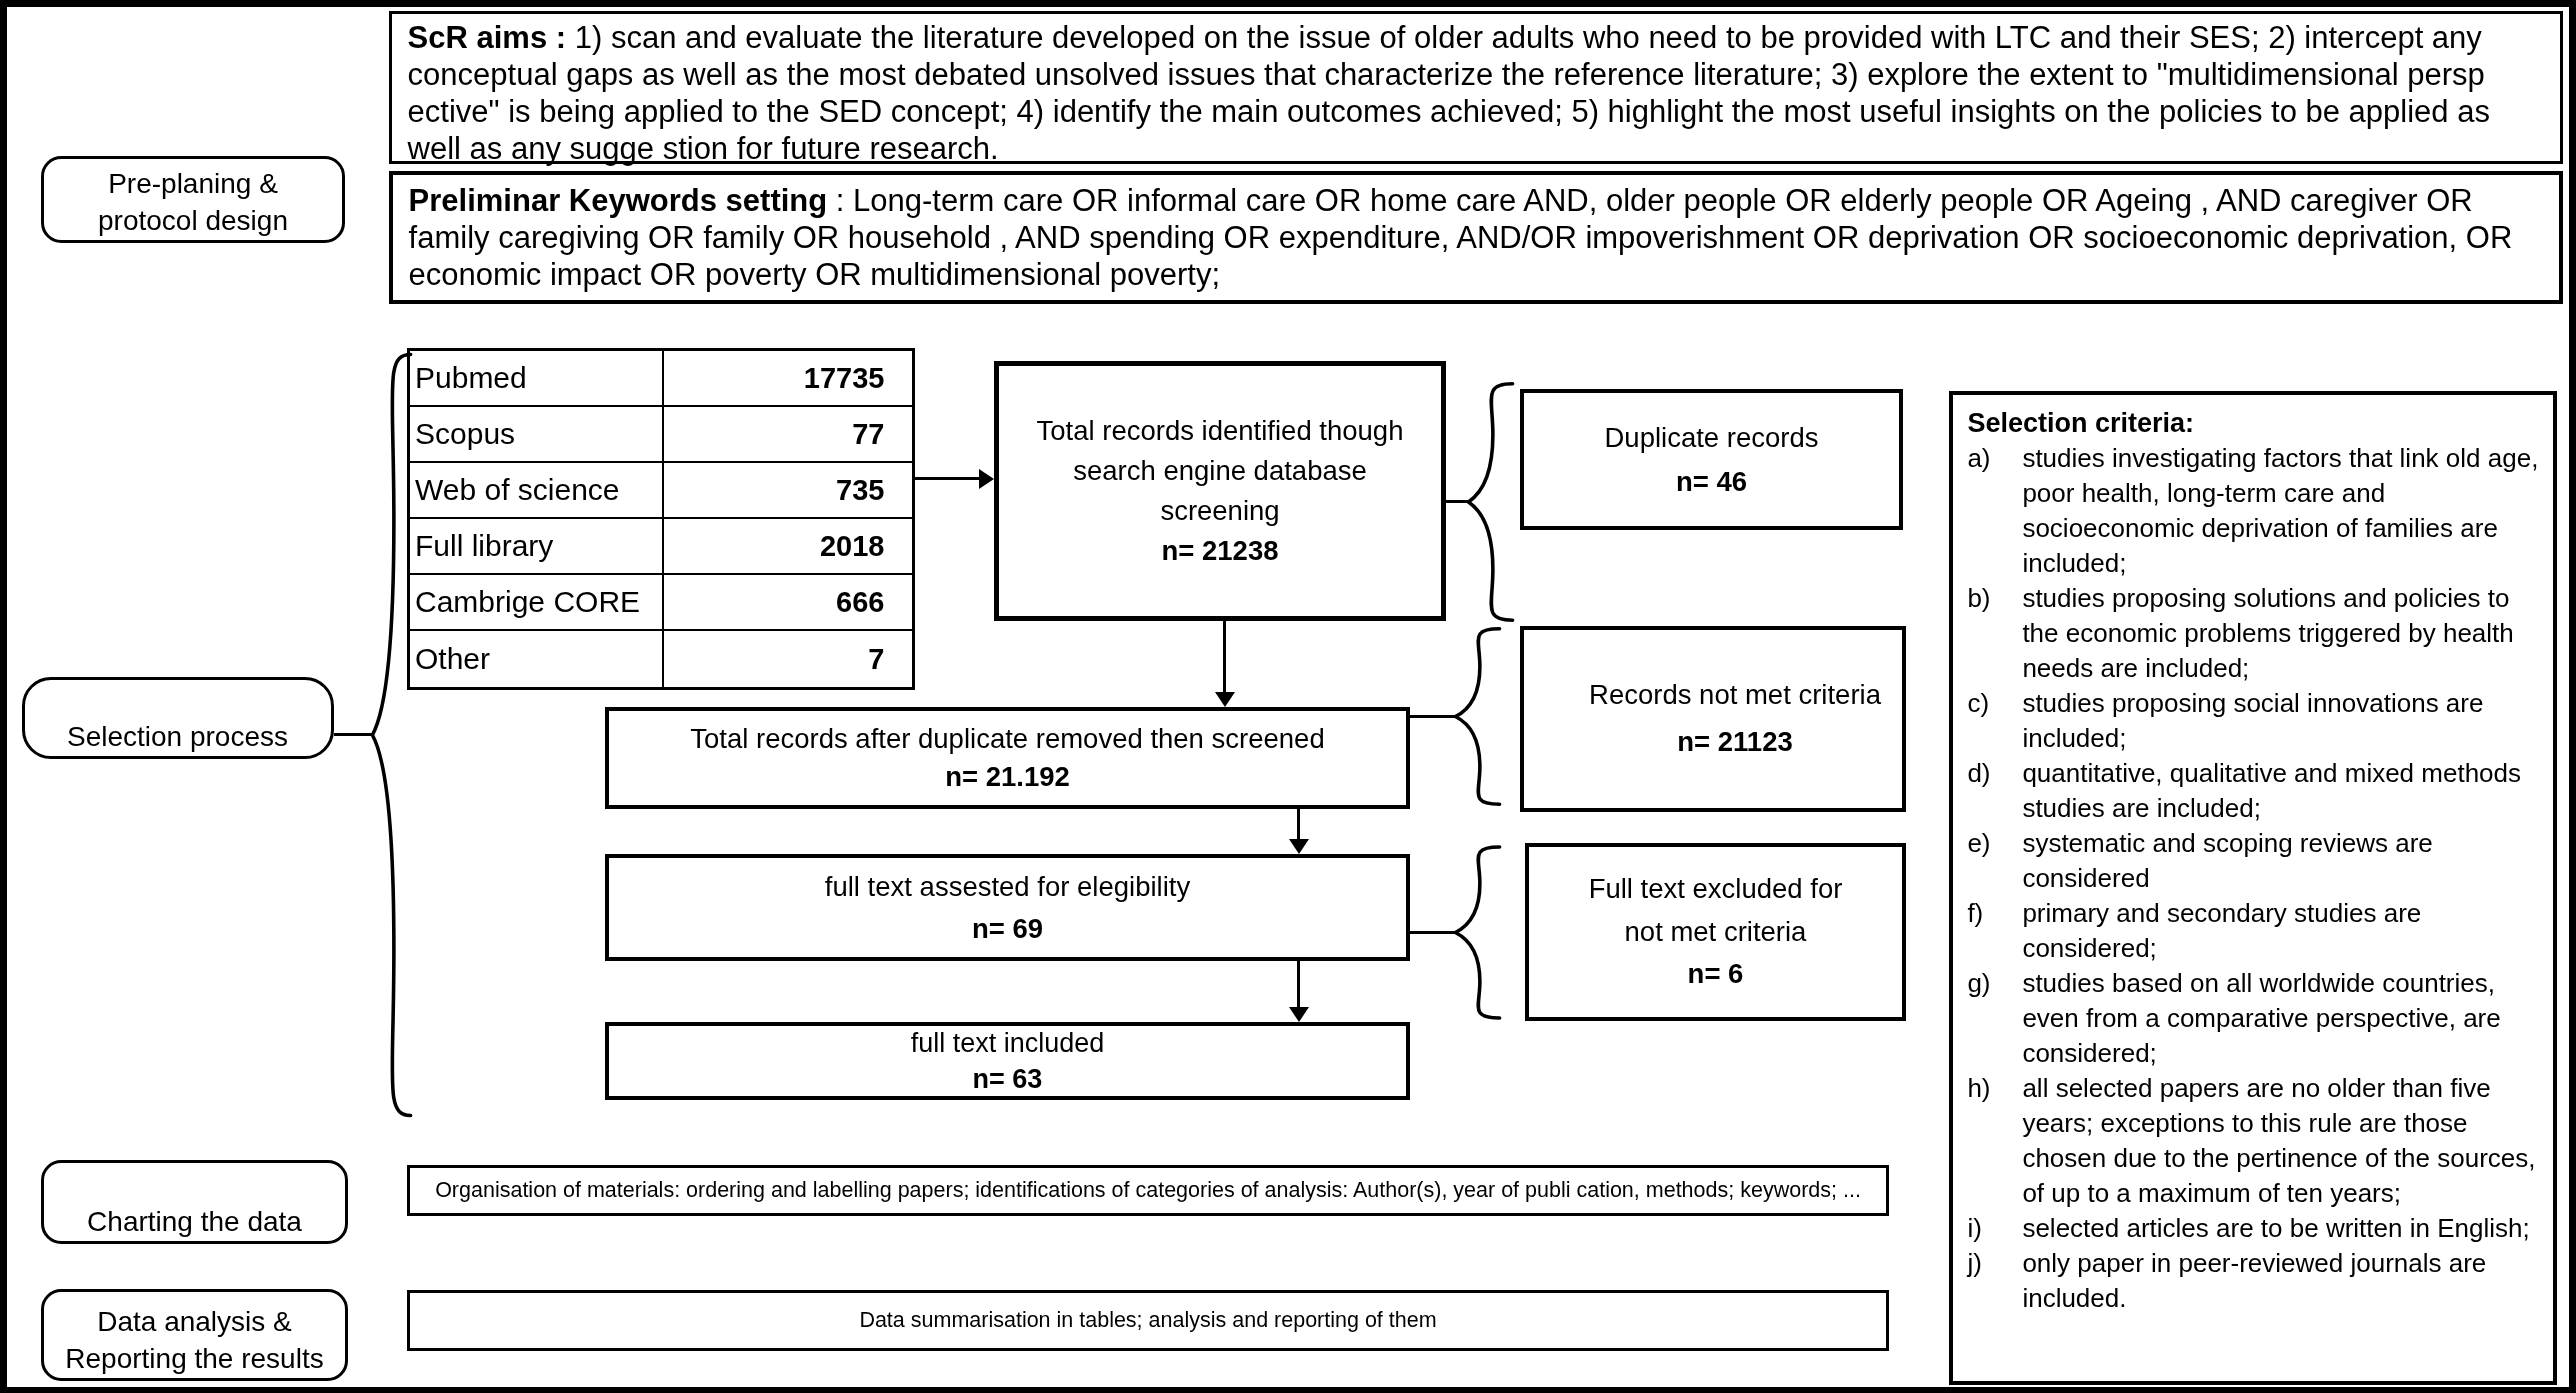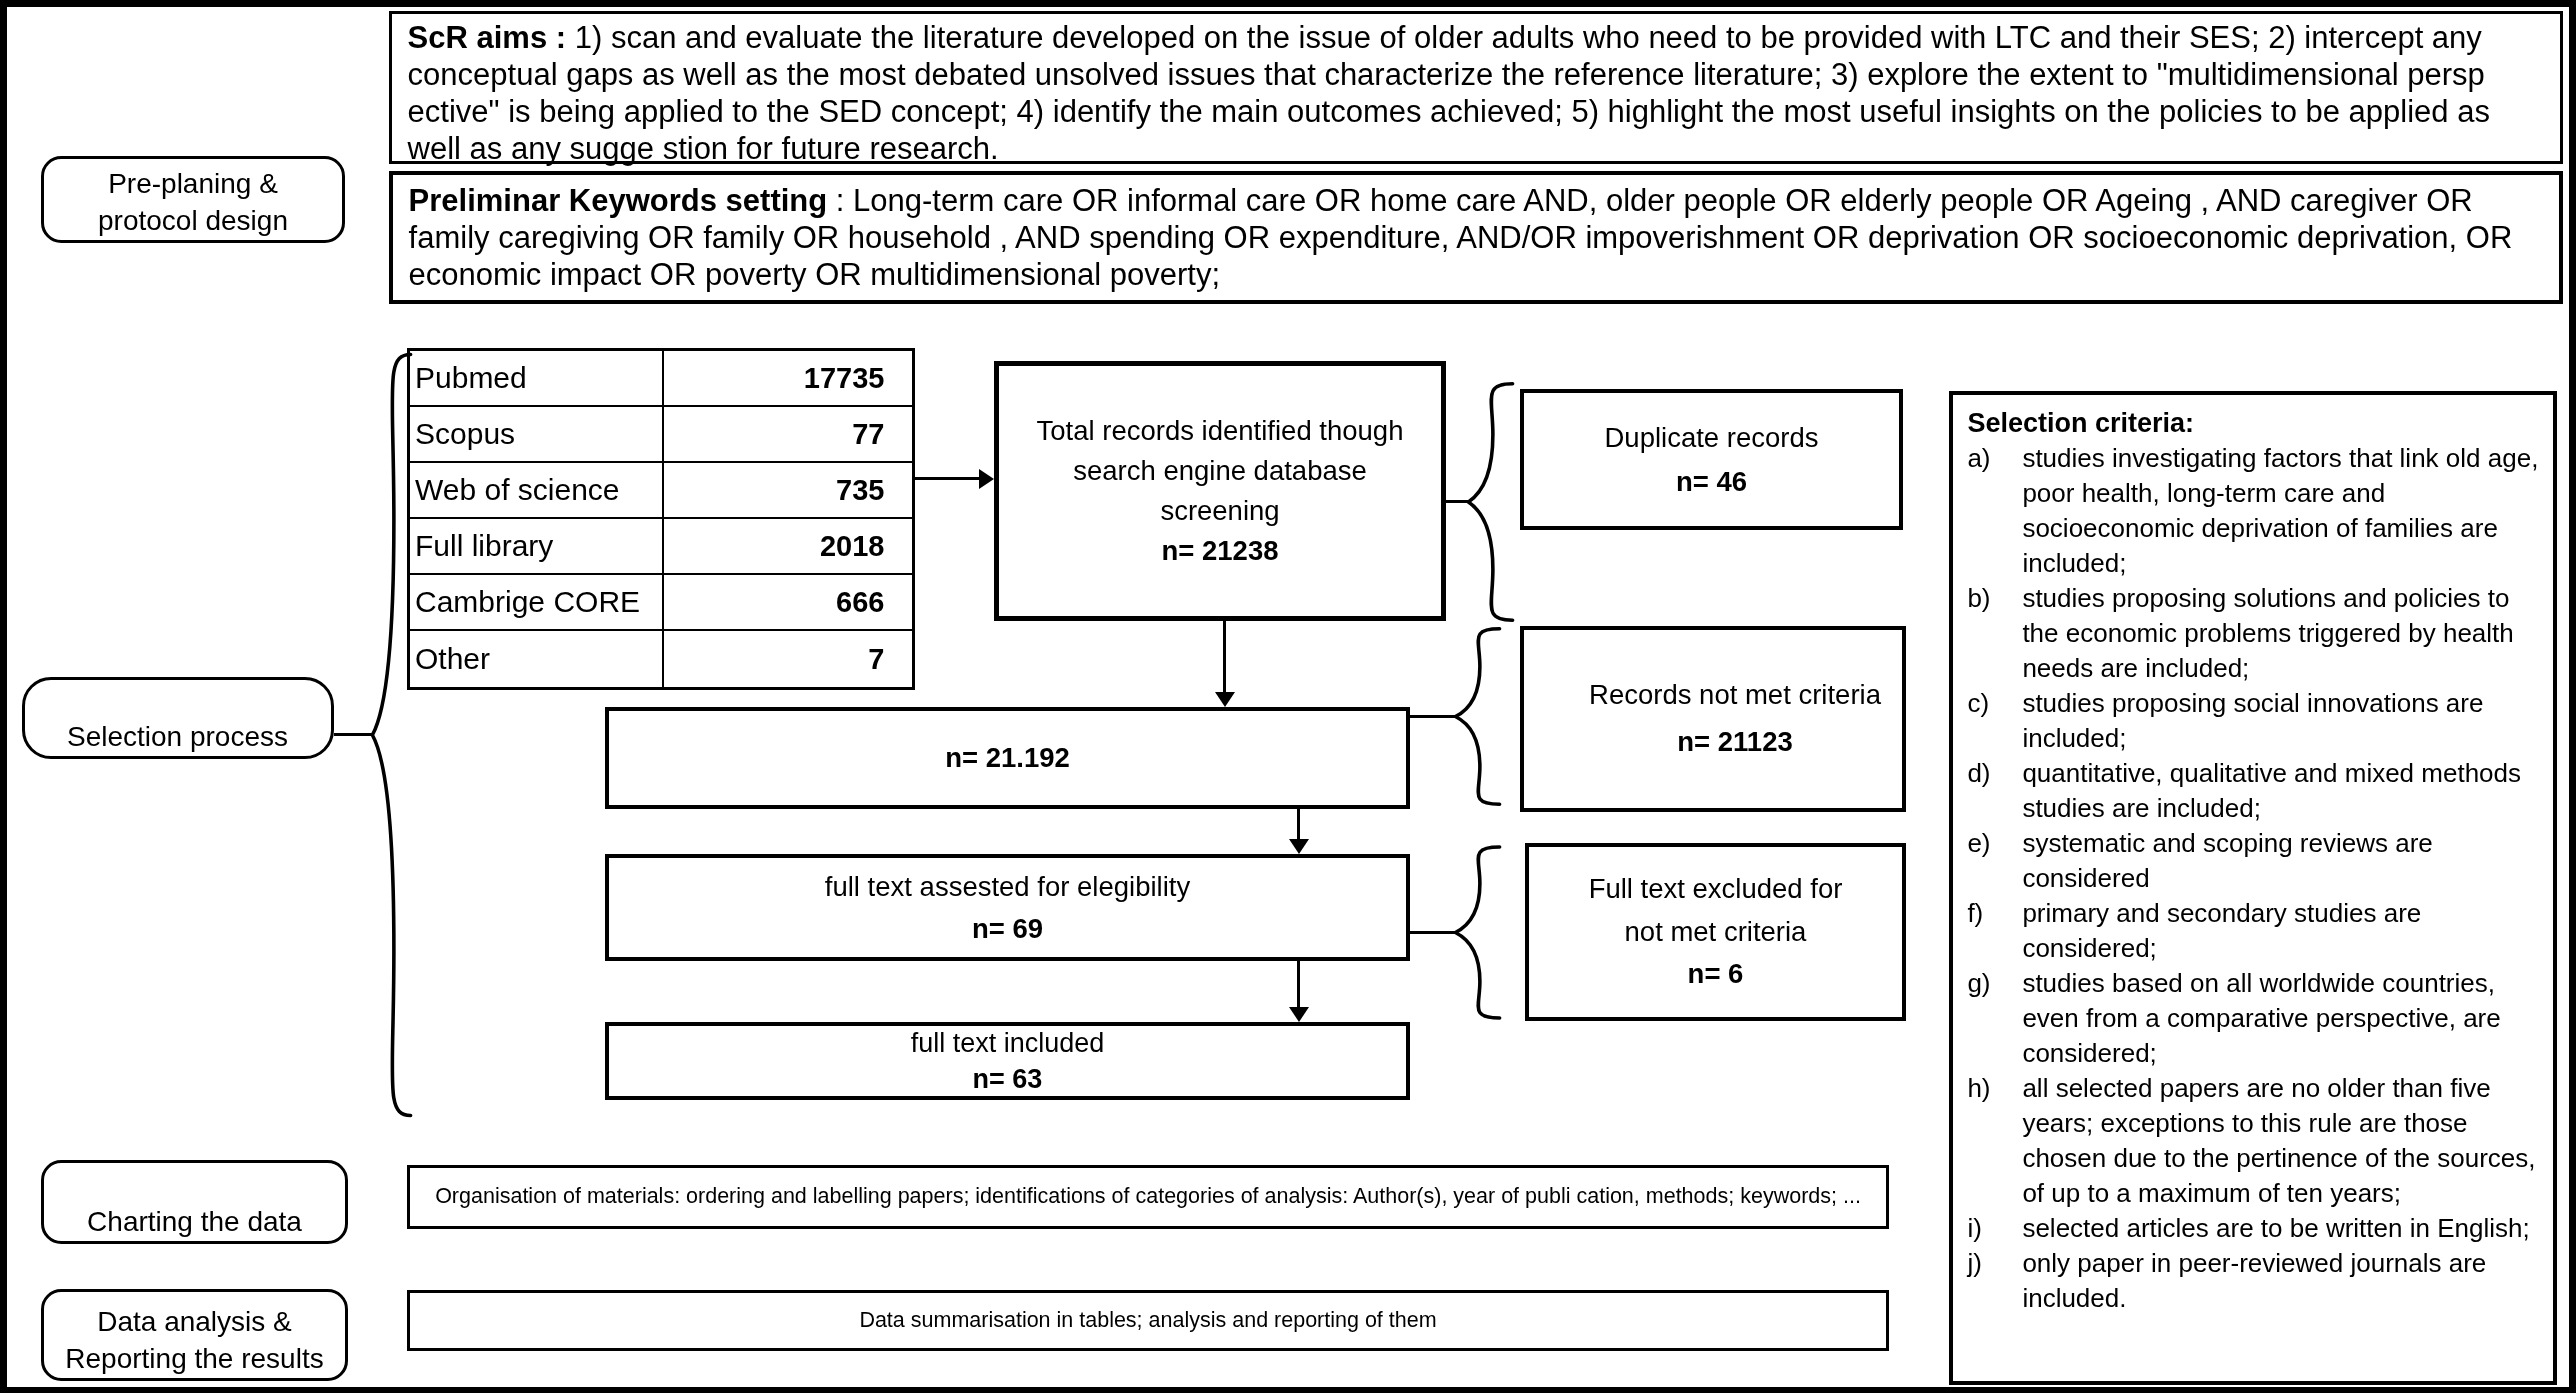--- a/index.html
+++ b/index.html
@@ -91,20 +91,21 @@
 
 <div class="abs flowbox" style="left:1520px;top:389px;width:383px;height:141px;border:4.2px solid #000;line-height:1.6;">
   <div>Duplicate records</div>
   <div class="nline">n= 46</div>
 </div>
 
 <div class="abs vline" style="left:1223px;top:621px;height:73px;"></div>
 <div class="abs arrow-down" style="left:1215px;top:692px;"></div>
 
 <div class="abs flowbox" style="left:605px;top:707px;width:805px;height:102px;border:4.8px solid #000;line-height:1.4;">
+  <div>Total records after duplicate removed then screened</div>
   <div class="nline">n= 21.192</div>
 </div>
 
 <div class="abs hline" style="left:1410px;top:715px;width:47px;"></div>
 <svg class="abs" style="left:1453px;top:627px;" width="49" height="179" viewBox="0 0 82 300">
   <path d="M78,3 C28,3 45,22 45,66 C45,112 28,138 4,150 C28,162 45,188 45,234 C45,278 28,297 78,297" fill="none" stroke="#000" stroke-width="6" stroke-linecap="round"></path>
 </svg>
 
 <div class="abs flowbox" style="left:1520px;top:626px;width:386px;height:186px;border:4.2px solid #000;line-height:1.7;padding-left:44px;">
   <div>Records not met criteria</div>
@@ -180,20 +181,20 @@
   <div class="citem">
     <span class="ckey">i)</span>
     <span class="ctext">selected articles are to be written in English;</span>
   </div>
   <div class="citem">
     <span class="ckey">j)</span>
     <span class="ctext">only paper in peer-reviewed journals are included.</span>
   </div>
 </div>
 
-<div class="abs smallcenter" style="left:407px;top:1165px;width:1482px;height:64px;border:3px solid #000;">
+<div class="abs smallcenter" style="left:407px;top:1165px;width:1482px;height:51px;border:3px solid #000;">
   <span>Organisation of materials: ordering and labelling papers; identifications of categories of analysis: Author(s), year of publi cation, methods; keywords; ...</span>
 </div>
 
 <div class="abs smallcenter" style="left:407px;top:1290px;width:1482px;height:61px;border:3px solid #000;">
   <span>Data summarisation in tables; analysis and reporting of them</span>
 </div>
 
 
 </body></html>

